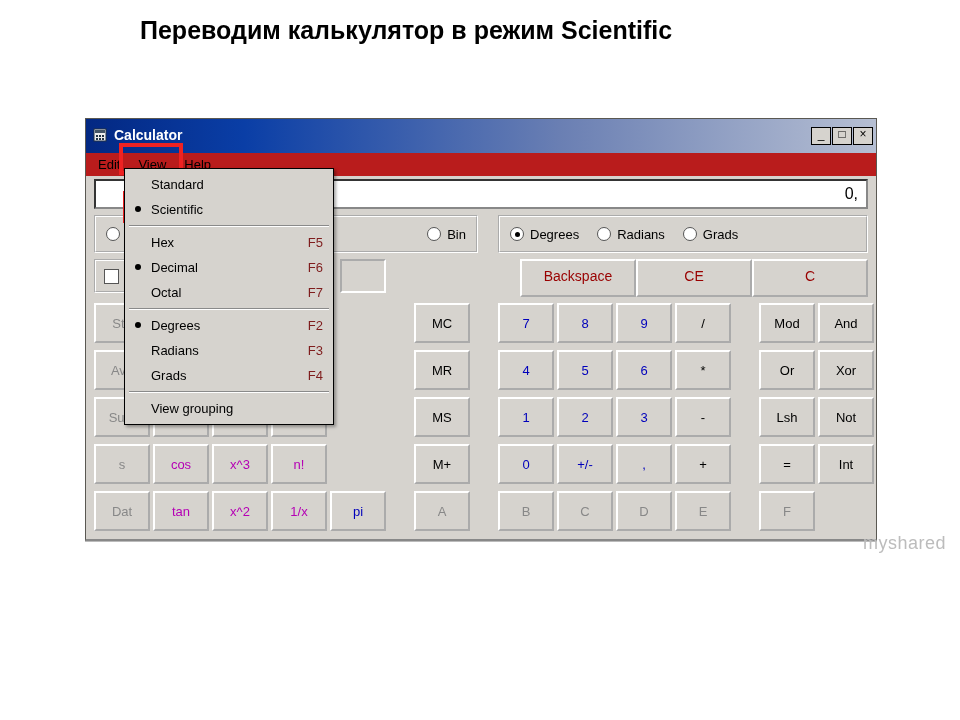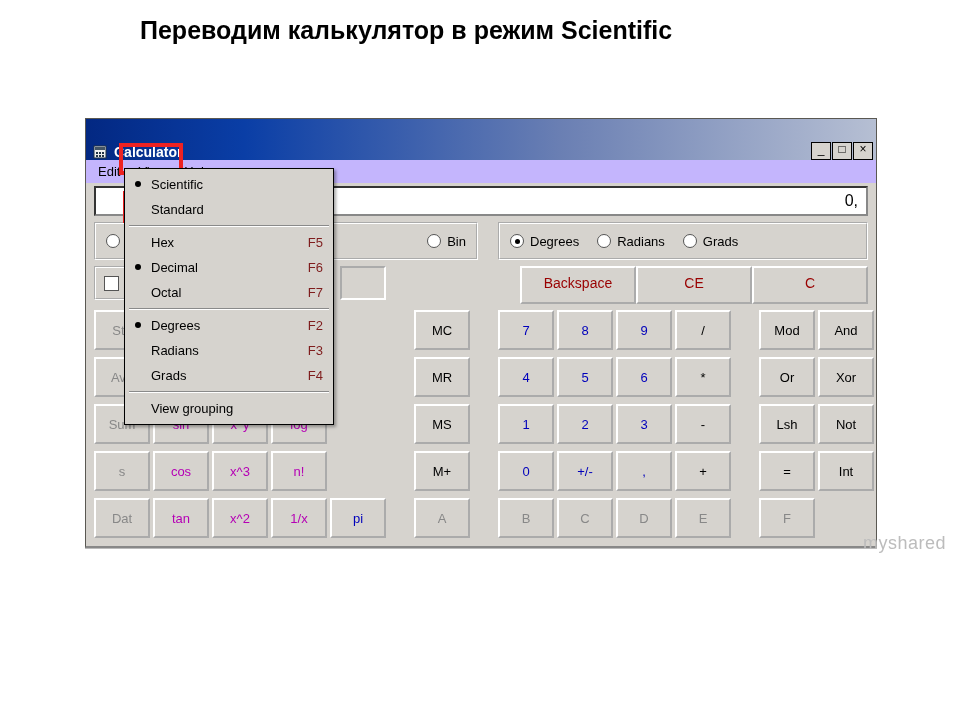--- a/index.html
+++ b/index.html
@@ -39,22 +39,22 @@
     border: 1px solid #5a5852;
     border-bottom: 2px solid #888;
     box-shadow: 0 1px 0 #bbb;
   }
 
   
   .titlebar {
     height: 26px;
     background: linear-gradient(90deg, #032882 0%, #0a3ea6 20%, #6a7fb3 60%, #b6bfd3 100%);
     display: flex;
-    align-items: flex-end;
-    padding: 15px 3px 0 6px;
+    align-items: flex-start;
+    padding: 8px 3px 0 6px;
     color: #fff;
   }
   .titlebar .app-icon {
     width: 16px;
     height: 16px;
     margin-right: 6px;
     display: inline-flex;
     align-items: center;
     justify-content: center;
   }
@@ -75,21 +75,21 @@
     color: #000;
     font-size: 12px;
     line-height: 13px;
     text-align: center;
     font-family: "Marlett","Arial";
   }
 
   
   .menubar {
     display: flex;
-    background: #c4b5fd;
+    background: #b91c1c;
     padding: 2px 4px;
     gap: 2px;
     font-size: 13px;
   }
   .menu-item {
     padding: 2px 8px;
     color: #000;
   }
   .menu-item.highlight {
     
@@ -428,25 +428,25 @@
       <div class="cell dim">D</div>
       <div class="cell dim">E</div>
       <div class="spacer"></div>
       <div class="cell dim">F</div>
       <div class="spacer"></div>
     </div>
   </div>
 
   <div class="dropdown">
     <div class="dd-row">
+      <span>Standard</span>
+    </div>
+    <div class="dd-row">
       <span class="dot"></span>
       <span>Scientific</span>
-    </div>
-    <div class="dd-row">
-      <span>Standard</span>
     </div>
     <div class="dd-sep"></div>
 
     <div class="dd-row">
       <span>Hex</span>
       <span class="sc">F5</span>
     </div>
     <div class="dd-row">
       <span class="dot"></span>
       <span>Decimal</span>

